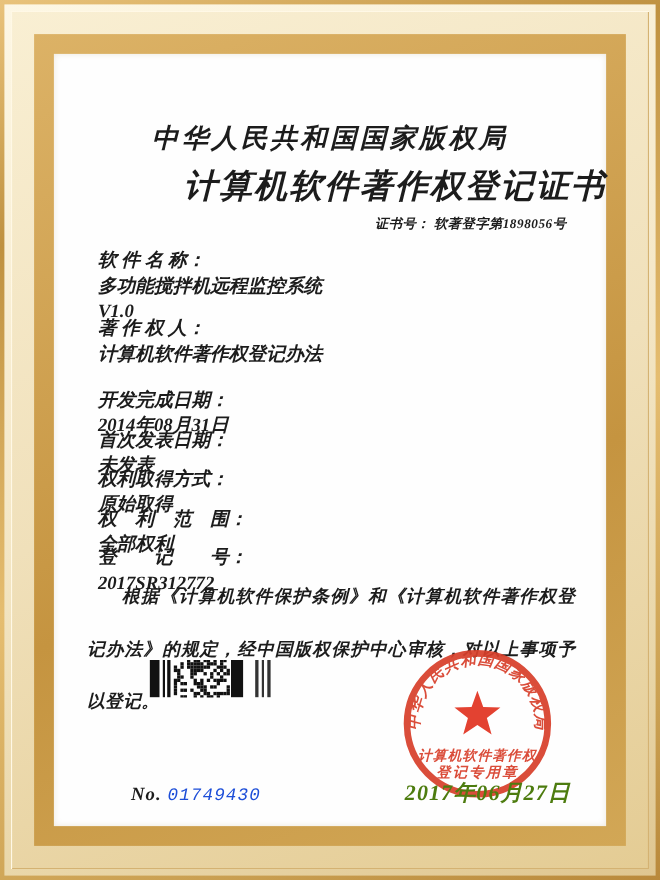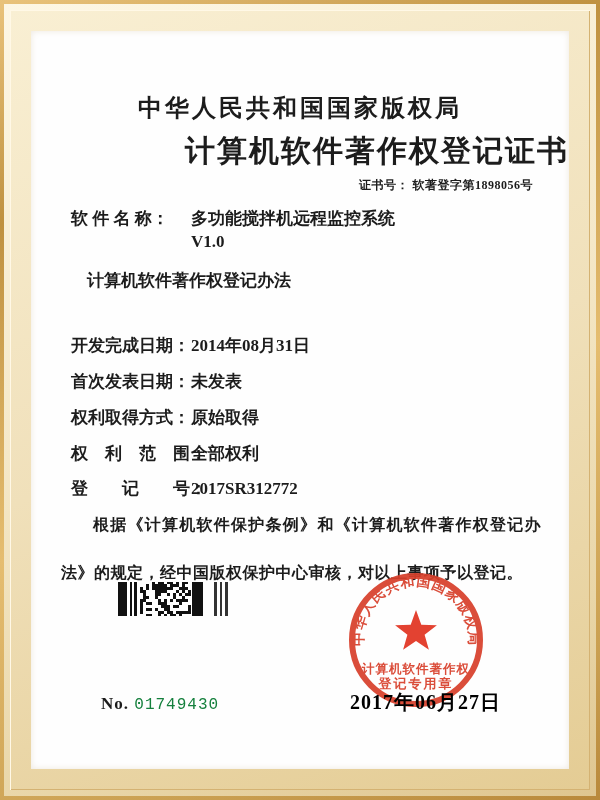--- a/index.html
+++ b/index.html
@@ -18,22 +18,23 @@
     box-sizing:border-box;width:100%;height:100%;padding:6px;
     background:linear-gradient(160deg,#fdf7e4,#f5e8c8 45%,#e9d6a8 80%,#e0c globalization90);
     background:linear-gradient(160deg,#fdf7e4,#f5e8c8 45%,#e9d6a8 80%,#dfc690);
   }
   .f3{
     box-sizing:border-box;width:100%;height:100%;padding:21px;
     background:linear-gradient(160deg,#f9efd3,#f0e0ba 50%,#e4cc94);
     box-shadow:inset 1px 1px 0 #fff8e6, inset -1px -1px 0 #d4b272;
   }
   .f4{
-    box-sizing:border-box;width:100%;height:100%;padding:0;
+    box-sizing:border-box;width:100%;height:100%;padding:18px;
     background:linear-gradient(160deg,#dcb266,#c59440 60%,#d2a756);
+    font-style:italic;
   }
   .paper{
     box-sizing:border-box;width:100%;height:100%;
     background:#fefefe;position:relative;
     box-shadow:inset 0 0 6px rgba(160,130,70,.18);
     color:#1c1c1c;
   }
   
   .issuer{
     position:absolute;top:61px;left:0;width:100%;
@@ -42,45 +43,45 @@
   .cert-title{
     position:absolute;top:100px;left:0;width:100%;
     text-align:right;font-size:30px;font-weight:bold;letter-spacing:2px;
   }
   .cert-no{
     position:absolute;top:146px;right:36px;
     font-size:12px;font-weight:bold;letter-spacing:.5px;margin-left:24px;
   }
   .row{
     position:absolute;left:40px;display:flex;align-items:flex-start;
-    font-size:17px;font-weight:bold;line-height:1.35;
+    font-size:17px;font-weight:bold;line-height:1.35;flex-direction:column;
   }
   .row .lbl{width:104px;flex:0 0 auto;white-space:nowrap;}
-  .row .val{margin-left:16px;font-weight:600;}
+  .row .val{margin-left:0px;font-weight:600;}
   .r0{top:177px;} .r1{top:239px;} .r2{top:304px;} .r3{top:340px;}
   .r4{top:376px;} .r5{top:412px;} .r6{top:447px;}
   .statement{
     position:absolute;top:470px;left:30px;right:28px;
     font-size:16px;font-weight:600;line-height:48px;
     text-indent:2em;text-align:justify;letter-spacing:.5px;
   }
   .barcode{position:absolute;top:551px;left:87px;width:115px;height:34px;}
   .serial{
     position:absolute;top:663px;left:70px;
     font-size:17px;font-weight:bold;letter-spacing:1px;
   }
   .serial .digits{
-    color:#15803d;font-weight:normal;
+    color:#1d4ed8;font-weight:normal;
     font-family:"Liberation Mono","DejaVu Sans Mono",monospace;
     font-size:16px;letter-spacing:1px;
   }
   .seal{position:absolute;top:539px;left:315px;width:140px;height:140px;opacity:.93;}
   .seal-date{
     position:absolute;top:658px;left:319px;
-    font-size:20px;font-weight:bold;letter-spacing:1px;color:#000000;
+    font-size:20px;font-weight:bold;letter-spacing:1px;color:#4d7c0f;
   }
 </style>
 </head>
 <body>
 
 <div class="f1">
  <div class="f2">
   <div class="f3">
    <div class="f4">
     <div class="paper">
@@ -90,20 +91,21 @@
       <div class="cert-no"><span>证书号：</span>&nbsp;<span>软著登字第1898056号</span></div>
 
       <div class="row r0">
         <span class="lbl">软 件 名 称：</span>
         <span class="val">
           <span>多功能搅拌机远程监控系统</span><br>
           <span>V1.0</span>
         </span>
       </div>
       <div class="row r1">
+        <span class="lbl">著 作 权 人：</span>
         <span class="val">计算机软件著作权登记办法</span>
       </div>
       <div class="row r2">
         <span class="lbl">开发完成日期：</span>
         <span class="val">2014年08月31日</span>
       </div>
       <div class="row r3">
         <span class="lbl">首次发表日期：</span>
         <span class="val">未发表</span>
       </div>

